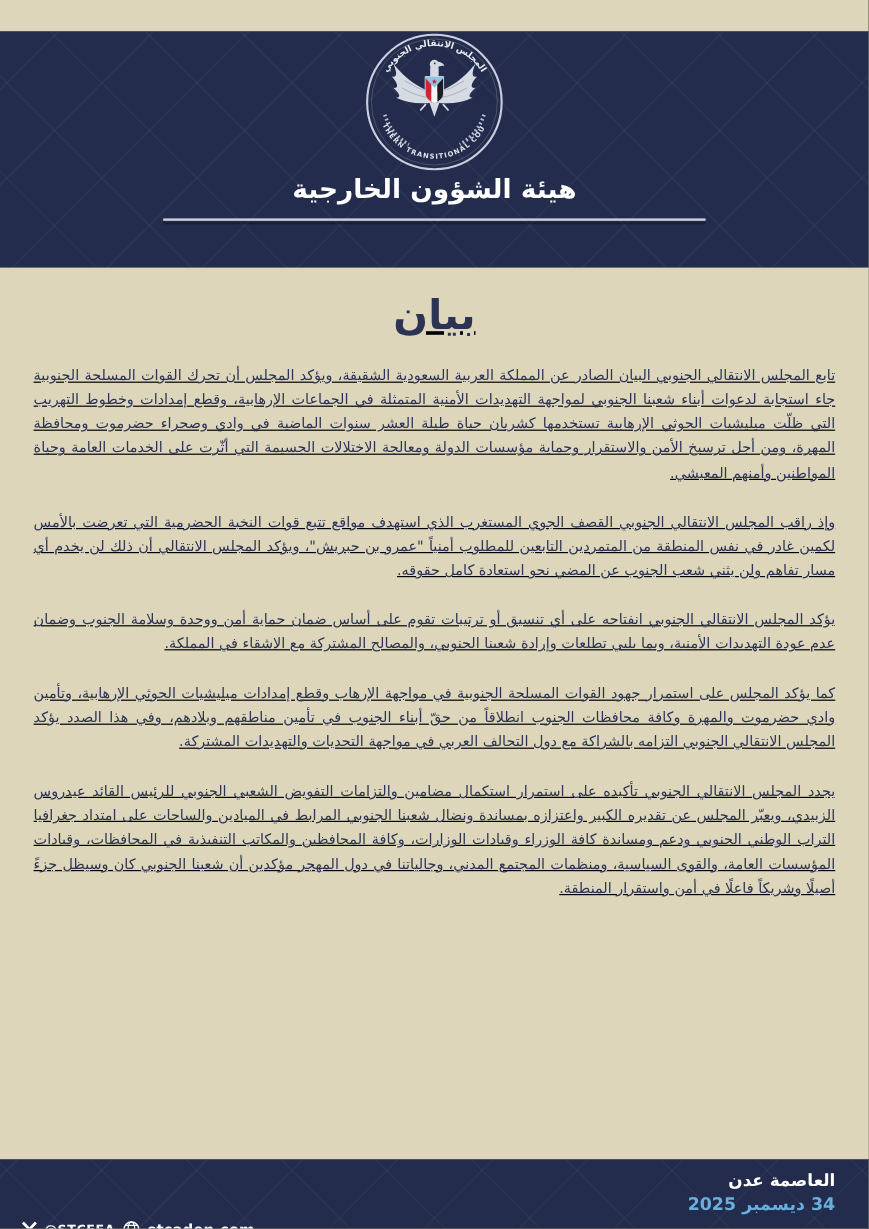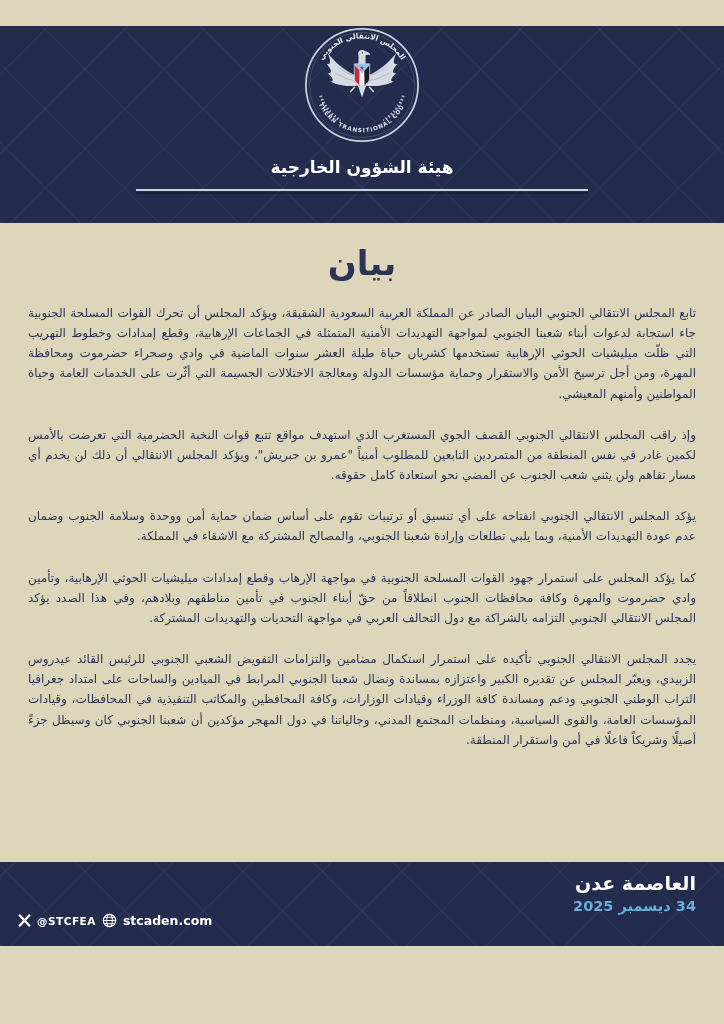--- a/index.html
+++ b/index.html
@@ -15,47 +15,47 @@
   .navy-bg{
     background-color:var(--navy);
     background-image:
       repeating-linear-gradient(45deg, rgba(255,255,255,0.03) 0 1.5px, transparent 1.5px 56px),
       repeating-linear-gradient(-45deg, rgba(255,255,255,0.03) 0 1.5px, transparent 1.5px 56px);
   }
   
   .header{height:197px;text-align:center;position:relative;}
   .emblem{width:118px;height:118px;margin:26px auto 0;display:block;}
   .authority-ar{
-    direction:rtl;color:var(--white);font-weight:bold;font-size:17px;line-height:1.15;margin-top:14px;
+    direction:rtl;color:var(--white);font-weight:bold;font-size:22px;line-height:1.15;margin-top:2px;
   }
   .authority-en{
     color:#e8ebf2;font-weight:bold;font-size:10.8px;letter-spacing:.4px;margin-top:3px;
   }
   .header-divider{
     width:452px;height:2px;margin:11px auto 0;background:var(--silver);
     box-shadow:0 3px 0 rgba(0,0,0,.28);
   }
   
   .body{
-    height:639px;background:var(--beige);padding:14px 28px 0;box-sizing:border-box;overflow:hidden;
+    height:743px;background:var(--beige);padding:14px 28px 0;box-sizing:border-box;overflow:hidden;text-decoration:underline;
   }
   .stmt-title{
     direction:rtl;text-align:center;color:var(--ink);
     font-size:34px;font-weight:bold;margin:6px 0 20px;
   }
   .stmt-par{
     direction:rtl;text-align:justify;color:var(--ink);
     font-size:12px;line-height:1.68;margin:0 0 21px;
   }
   
   .footer{height:84px;position:relative;}
   .footer-loc{
     position:absolute;top:10px;right:28px;text-align:right;direction:rtl;
   }
-  .footer-loc .loc{color:var(--white);font-weight:bold;font-size:19px;line-height:1.2;}
+  .footer-loc .loc{color:var(--white);font-weight:bold;font-size:14px;line-height:1.2;}
   .footer-loc .date{color:var(--sky);font-weight:bold;font-size:14.5px;margin-top:3px;}
   .footer-contact{
     position:absolute;left:18px;bottom:18px;display:flex;align-items:center;gap:6px;
     color:var(--white);
   }
   .footer-contact .handle{font-size:10.5px;font-weight:bold;letter-spacing:.5px;}
   .footer-contact .site{font-size:12.5px;font-weight:bold;}
   .icon-svg{display:block;}
   
   .ring-ar{font-family:"DejaVu Sans",sans-serif;font-size:12.5px;font-weight:bold;fill:#eaecf3;}

